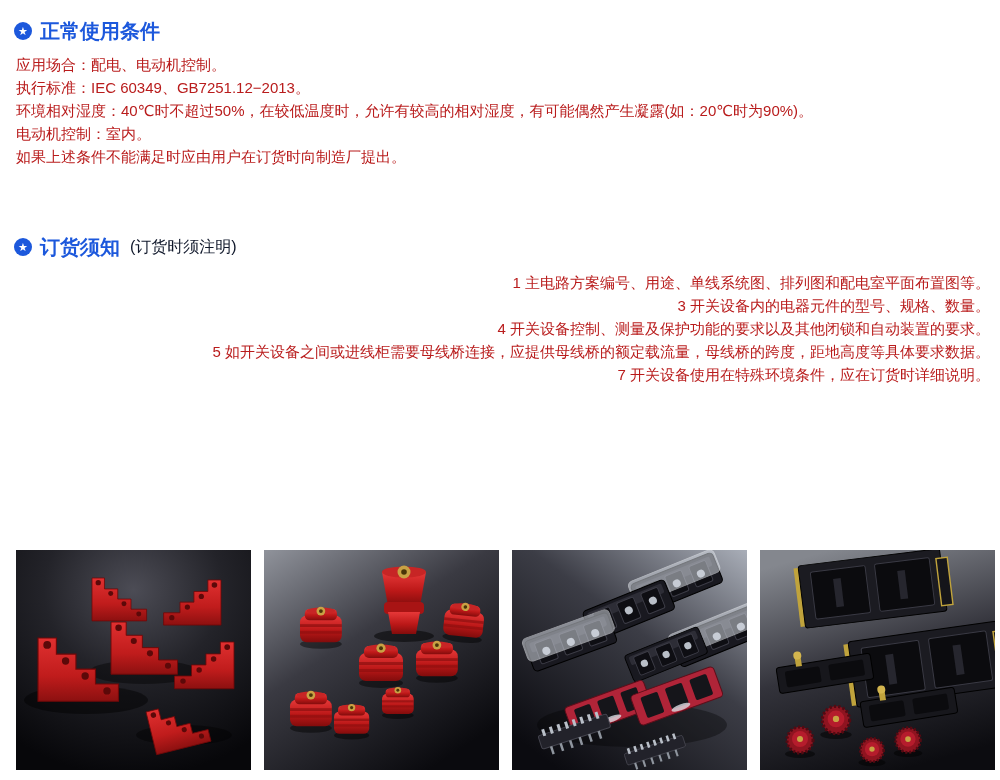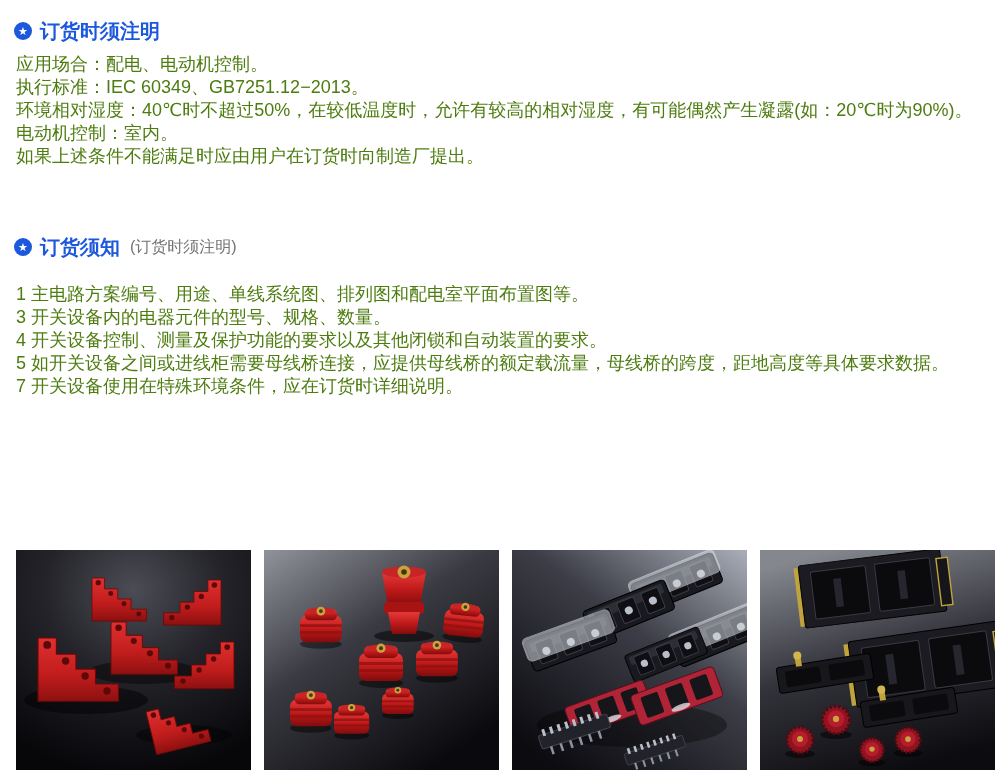--- a/index.html
+++ b/index.html
@@ -33,33 +33,33 @@
     border-radius:50%;
     background:#1c58dc;
     color:#ffffff;
     font-size:11px;
     line-height:1;
     flex:0 0 auto;
   }
   .sec-subtitle {
     font-weight:normal;
     font-size:16px;
-    color:#737373;
+    color:#0f172a;
     margin-left:2px;
   }
   .body-block { margin-top:10px; padding-left:2px; }
   .body-block p {
-    font-size:18px;
+    font-size:15px;
     line-height:23px;
-    color:#4d7c0f;
+    color:#b91c1c;
     max-width:975px;
   }
   #section-usage { padding-top:19px; }
   #section-order { margin-top:67px; }
-  #section-order .body-block { margin-top:24px; }
+  #section-order .body-block { margin-top:12px;text-align:right; }
   .gallery {
     position:absolute;
     left:16px; top:550px;
     display:flex;
     gap:13px;
   }
   .photo {
     width:235px; height:220px;
     overflow:hidden;
     flex:0 0 auto;
@@ -67,21 +67,21 @@
   .photo svg { display:block; }
 </style>
 </head>
 <body>
 
 <div class="page">
 
   <section class="sec" id="section-usage">
     <h2 class="sec-title">
       <span class="star-badge">★</span>
-      <span>订货时须注明</span>
+      <span>正常使用条件</span>
     </h2>
     <div class="body-block">
       <p>应用场合：配电、电动机控制。</p>
       <p>执行标准：IEC 60349、GB7251.12−2013。</p>
       <p>环境相对湿度：40℃时不超过50%，在较低温度时，允许有较高的相对湿度，有可能偶然产生凝露(如：20℃时为90%)。</p>
       <p>电动机控制：室内。</p>
       <p>如果上述条件不能满足时应由用户在订货时向制造厂提出。</p>
     </div>
   </section>
 

